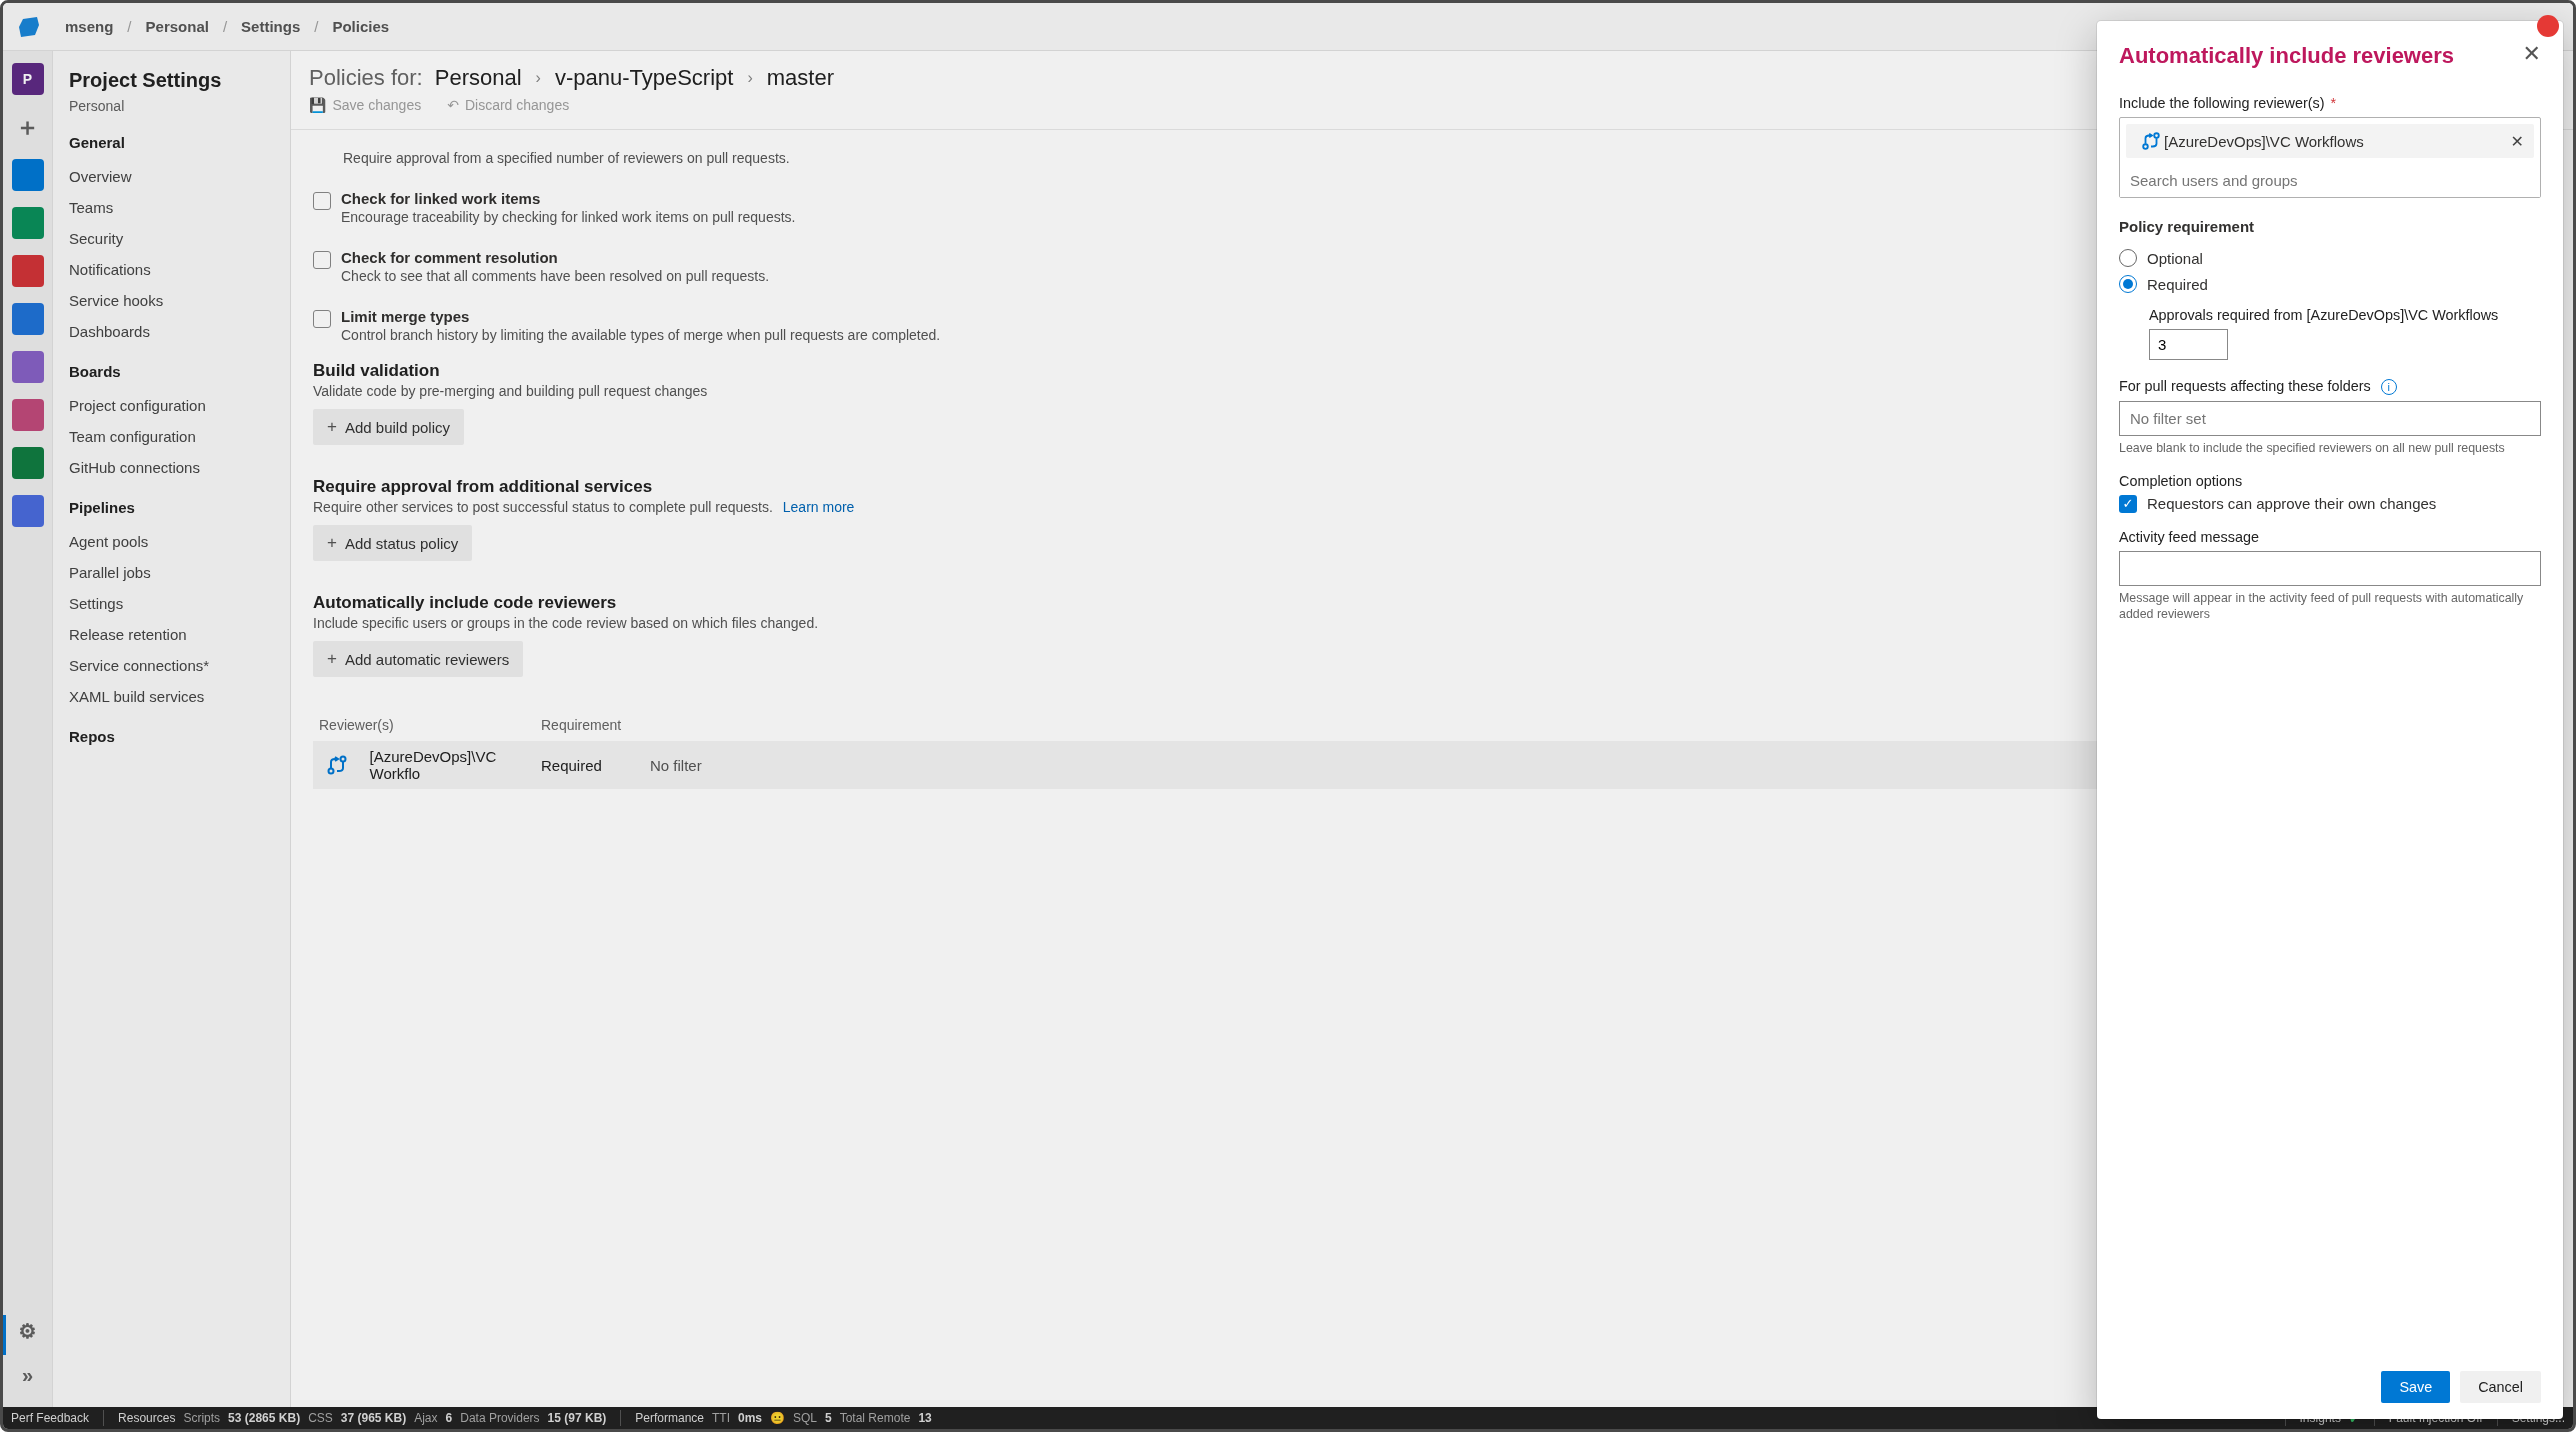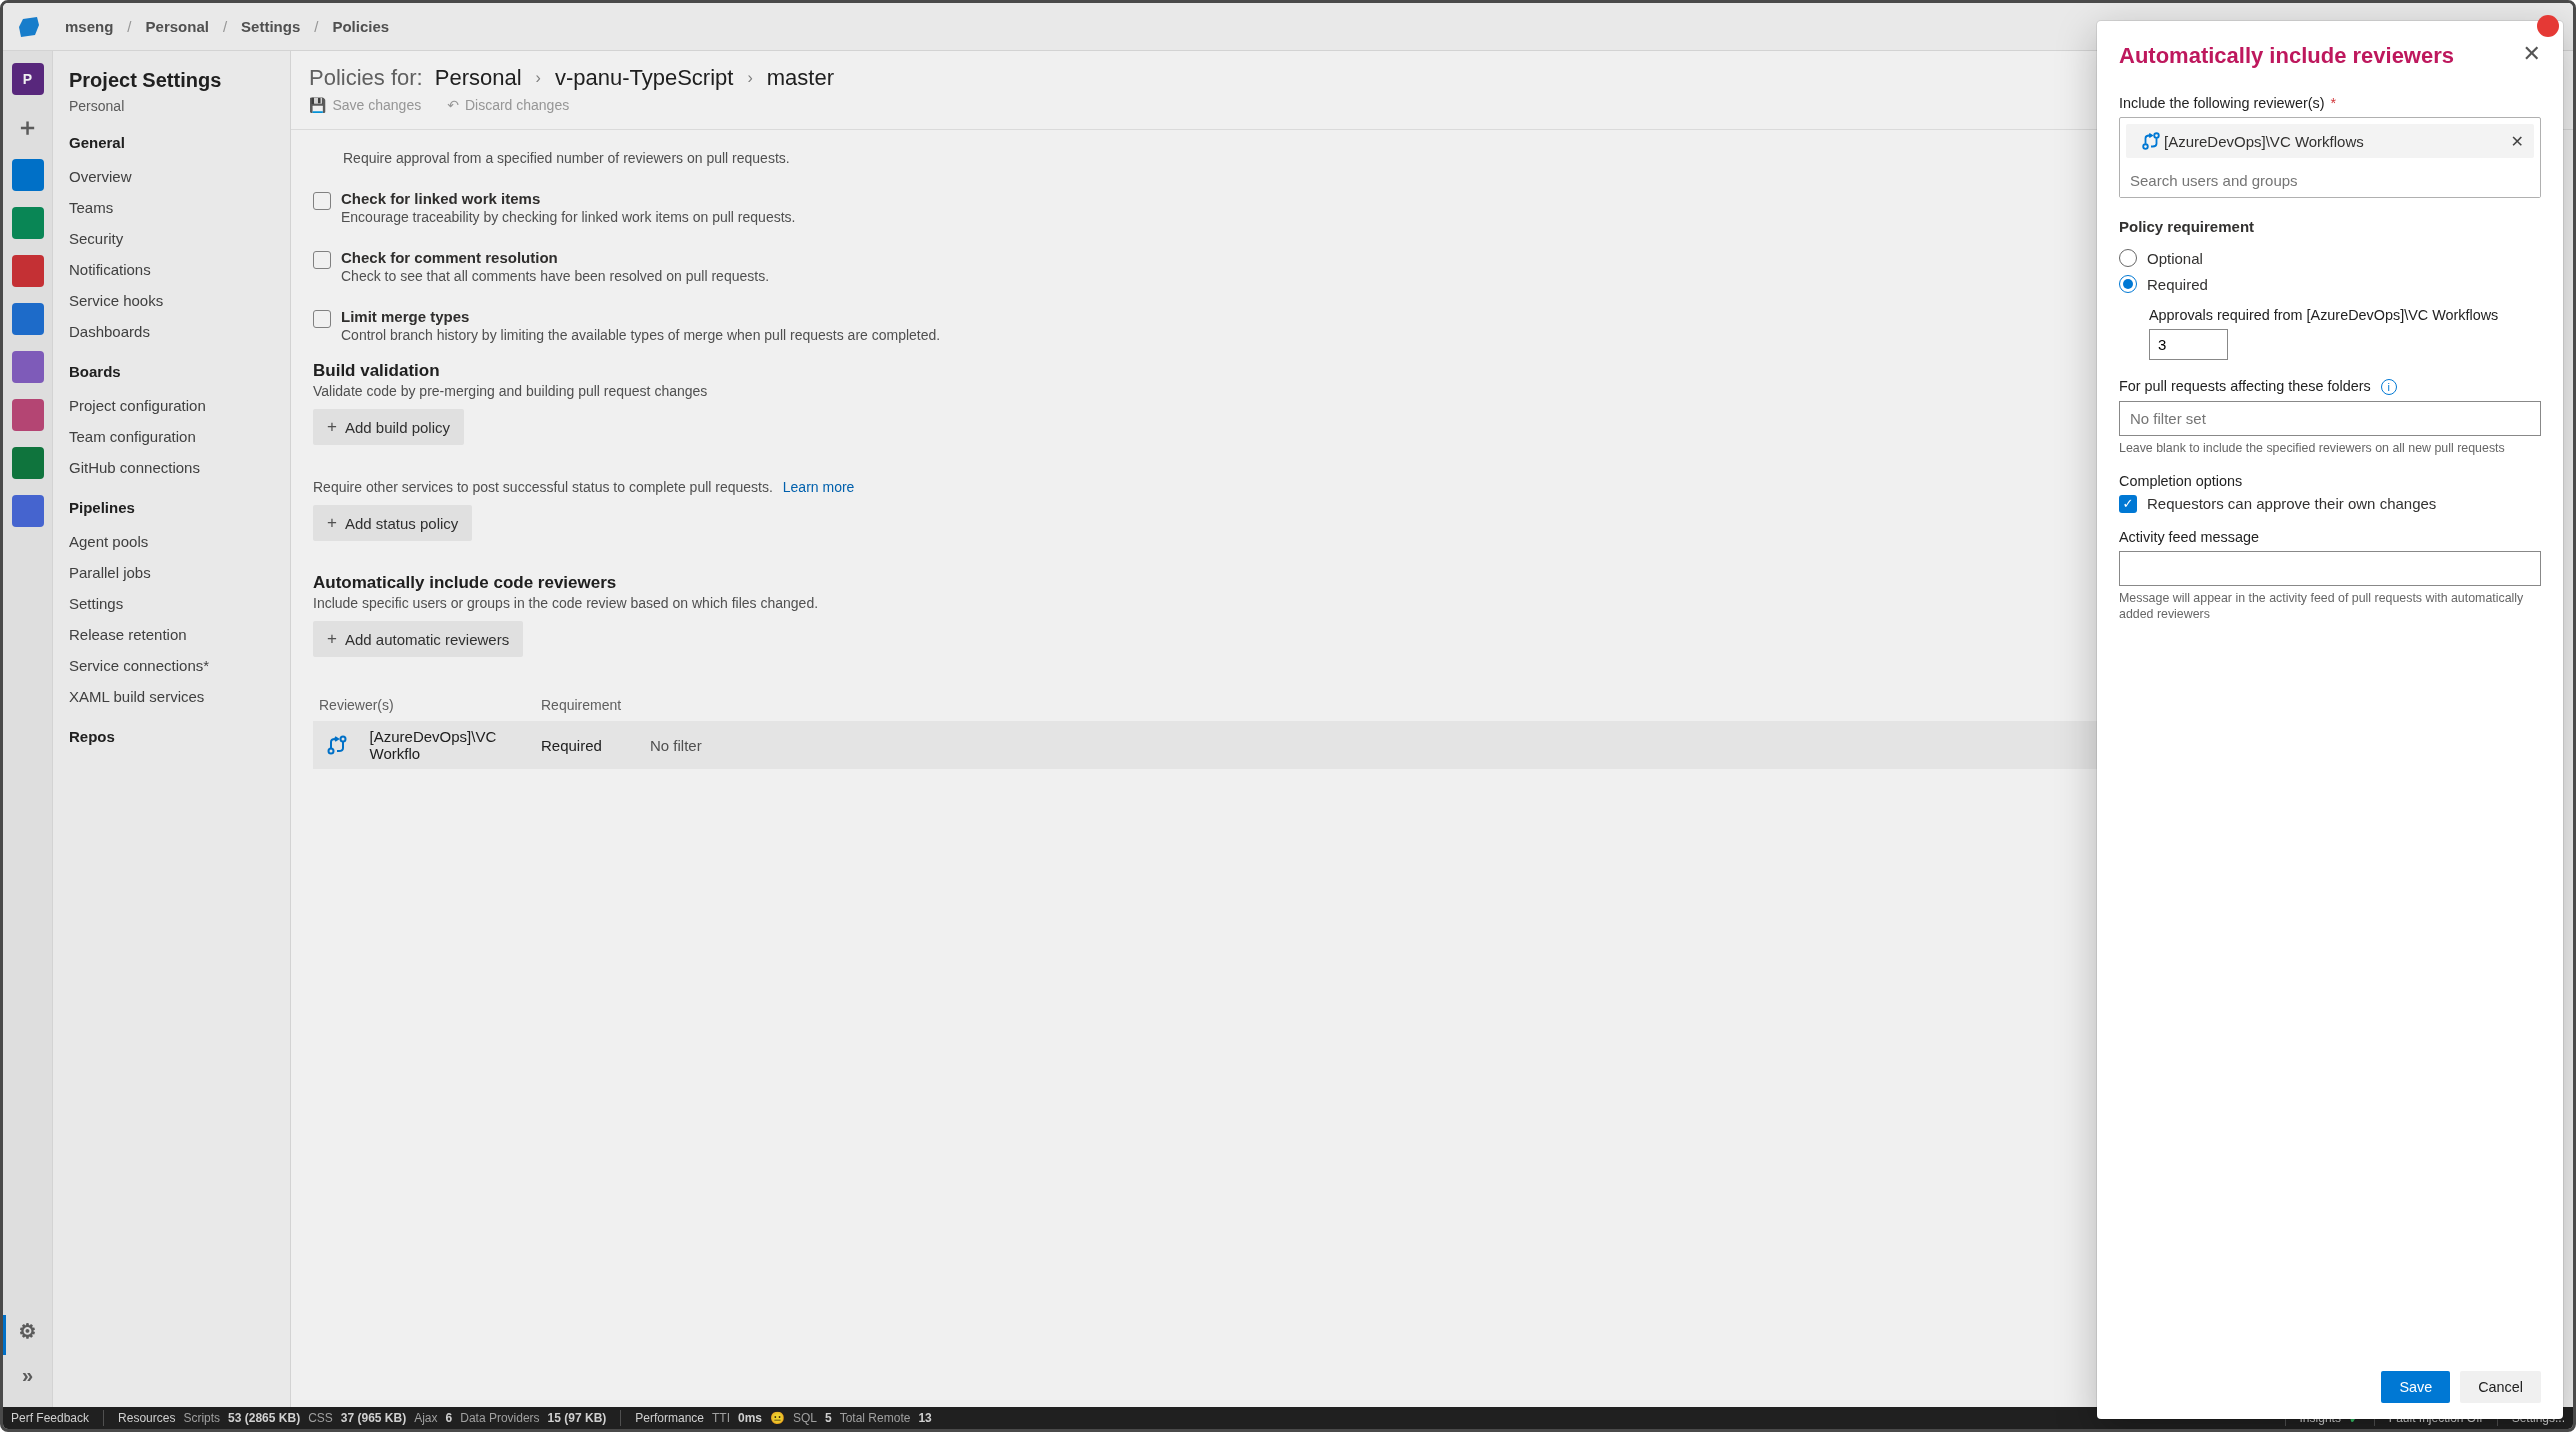--- a/index.html
+++ b/index.html
@@ -512,20 +512,21 @@
           <div class="txt">
             <div class="t">Limit merge types</div>
             <div class="d">Control branch history by limiting the available types of merge when pull requests are completed.</div>
           </div>
         </div>
 
         <div class="section-hdr">Build validation</div>
         <div class="section-desc">Validate code by pre-merging and building pull request changes</div>
         <button class="ghost-btn">Add build policy</button>
 
+        <div class="section-hdr">Require approval from additional services</div>
         <div class="section-desc">
           <span>Require other services to post successful status to complete pull requests.</span>
           <a class="learn">Learn more</a>
         </div>
         <button class="ghost-btn">Add status policy</button>
 
         <div class="section-hdr">Automatically include code reviewers</div>
         <div class="section-desc">Include specific users or groups in the code review based on which files changed.</div>
         <button class="ghost-btn">Add automatic reviewers</button>
 

